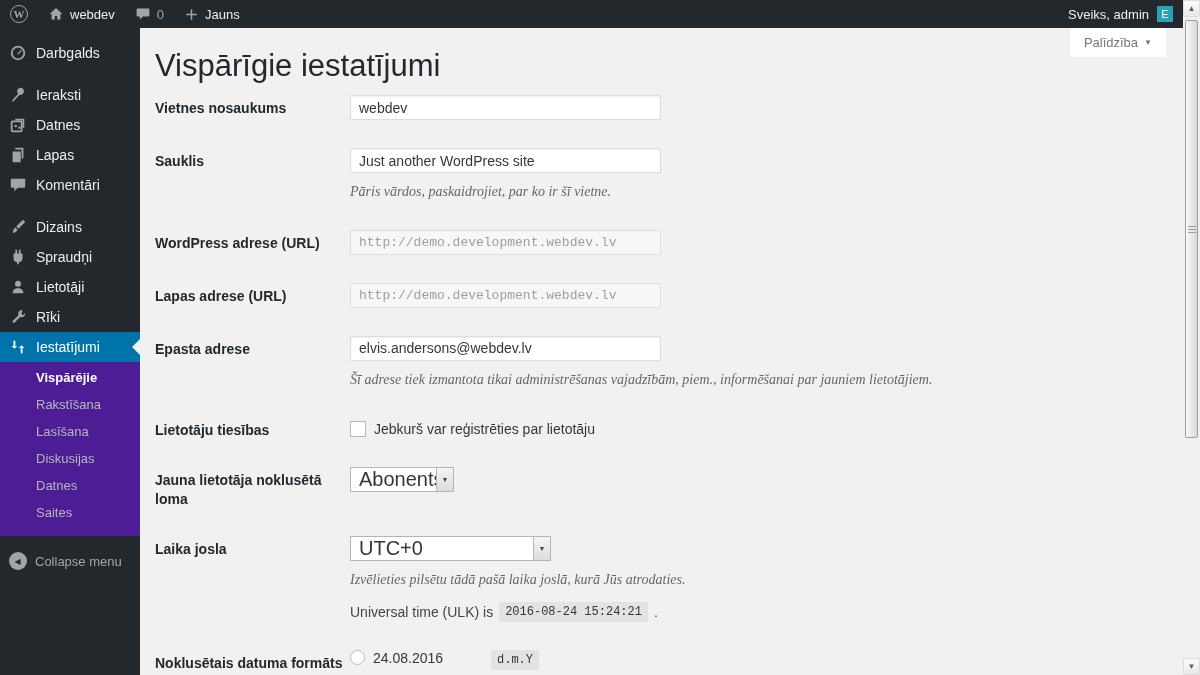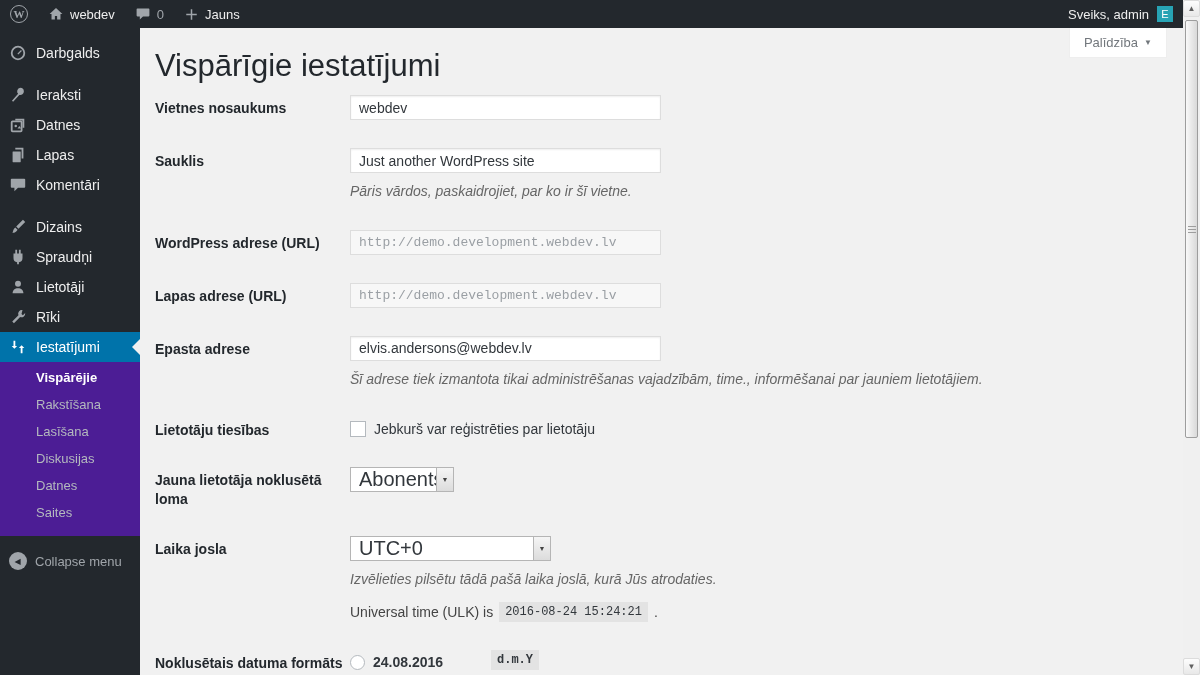--- a/index.html
+++ b/index.html
@@ -76,41 +76,41 @@
 
   input.text {
     width:311px; padding:3px 8px; font-size:14px; color:#32373c;
     border:1px solid #ddd; background:#fff; font-family:"Liberation Sans", sans-serif;
     box-shadow: inset 0 1px 2px rgba(0,0,0,.07); outline:none; height:25px;
   }
   input.text.mono-disabled {
     background:#f7f7f7; color:#9a9fa4; font-family:"Liberation Mono", monospace; font-size:13px;
     box-shadow:none;
   }
-  .help { font-style:italic; color:#666; font-size:14px; margin-top:9px; line-height:1.4; }
+  .help { font-style:italic; color:#666; font-size:14px; margin-top:9px; line-height:1.4;font-family:Liberation Serif, serif; }
 
   .check-line { display:flex; align-items:center; gap:8px; padding-top:4px; }
   .checkbox { width:16px; height:16px; background:#fff; border:1px solid #b4b9be; cursor:pointer; flex-shrink:0; }
 
   .select { display:inline-flex; border:1px solid #b5b5b5; background:#fff; height:25px; cursor:pointer; }
   .select-text { padding:3px 8px; font-size:20px; color:#32373c; line-height:17px; }
   .select-btn {
     width:17px; border-left:1px solid #b5b5b5; background:linear-gradient(#f5f5f5,#dcdcdc);
     display:flex; align-items:center; justify-content:center; font-size:7px; color:#444;
   }
   .select-role .select-text { width:85px; }
   .select-tz .select-text { width:182px; }
 
   .code {
     background:#e3e3e3; padding:3px 6px; font-family:"Liberation Mono", monospace;
     font-size:12px; color:#32373c; white-space:nowrap;
   }
   .utc-line { margin-top:13px; font-size:14px; color:#444; display:flex; align-items:center; gap:6px; }
 
-  .radio-option { display:flex; align-items:flex-end; margin-bottom:11px;font-weight:bold; }
+  .radio-option { display:flex; align-items:flex-start; margin-bottom:11px; }
   .radio { width:15px; height:15px; border-radius:50%; background:#fff; border:1px solid #b4b9be; cursor:pointer; flex-shrink:0; }
   .radio-label { margin-left:8px; width:118px; font-size:14px; color:#32373c; }
 
   
   .scrollbar { position:absolute; top:0; right:0; width:17px; height:675px; background:#f0f0f0; z-index:60; }
   .sb-btn {
     position:absolute; left:0; width:17px; height:17px;
     background:linear-gradient(#fdfdfd,#e8e8e8); border:1px solid #dcdcdc; border-radius:2px;
     display:flex; align-items:center; justify-content:center; font-size:8px; color:#606060; cursor:pointer;
   }
@@ -319,21 +319,21 @@
       <div class="row-label">Lapas adrese (URL)</div>
       <div class="row-field">
         <input class="text mono-disabled" type="text" disabled="" value="http://demo.development.webdev.lv" style="">
       </div>
     </div>
 
     <div class="row">
       <div class="row-label">Epasta adrese</div>
       <div class="row-field">
         <input class="text" type="text" value="elvis.andersons@webdev.lv" style="">
-        <div class="help">Šī adrese tiek izmantota tikai administrēšanas vajadzībām, time., informēšanai par jauniem lietotājiem.</div>
+        <div class="help">Šī adrese tiek izmantota tikai administrēšanas vajadzībām, piem., informēšanai par jauniem lietotājiem.</div>
       </div>
     </div>
 
     <div class="row">
       <div class="row-label">Lietotāju tiesības</div>
       <div class="row-field">
         <div class="check-line">
           <span class="checkbox"></span>
           <span>Jebkurš var reģistrēties par lietotāju</span>
         </div>

